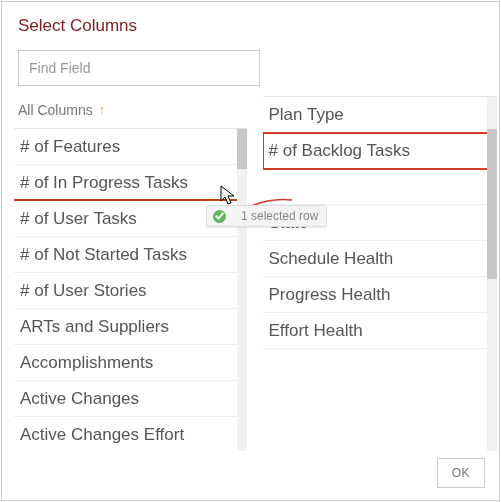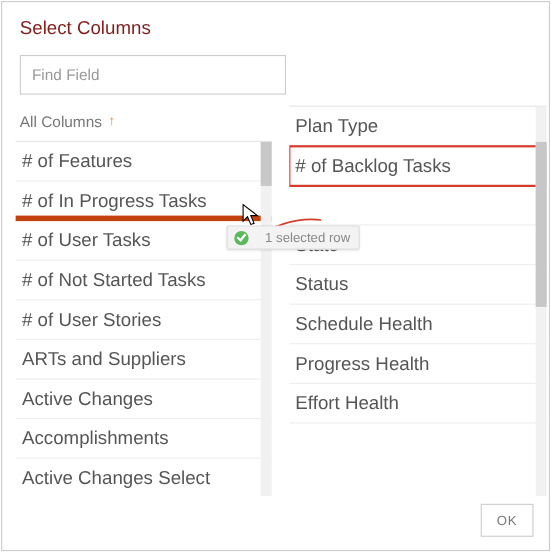--- a/index.html
+++ b/index.html
@@ -75,21 +75,21 @@
     line-height: 36px;
     padding: 0 6px;
     border-bottom: 1px solid #ededed;
     color: #555;
     font-size: 17px;
     white-space: nowrap;
     overflow: hidden;
     text-overflow: ellipsis;
   }
   .list-item.selected {
-    border-bottom: 5px solid #c2410c;
+    border-bottom: 2px solid #c2410c;
   }
   .list-item.highlighted {
     outline: 2px solid #d43b2a;
     outline-offset: -1px;
   }
   
   .sb-track {
     position: absolute;
     top: 0; right: 0; bottom: 0;
     width: 10px;
@@ -193,38 +193,37 @@
         <span class="sort-arrow">↑</span>
       </div>
       <div class="list-wrap">
         <div class="list">
           <div class="list-item"># of Features</div>
           <div class="list-item selected"># of In Progress Tasks</div>
           <div class="list-item"># of User Tasks</div>
           <div class="list-item"># of Not Started Tasks</div>
           <div class="list-item"># of User Stories</div>
           <div class="list-item">ARTs and Suppliers</div>
+          <div class="list-item">Accomplishments</div>
           <div class="list-item">Active Changes</div>
-          <div class="list-item">Accomplishments</div>
-          <div class="list-item">Active Changes Select</div>
+          <div class="list-item">Active Changes Effort</div>
         </div>
         <div class="sb-track">
           <div class="sb-thumb left-thumb"></div>
         </div>
       </div>
     </div>
 
     <div class="col col-right">
       <div class="list-wrap">
         <div class="list">
           <div class="list-item">Plan Type</div>
           <div class="list-item highlighted"># of Backlog Tasks</div>
           <div class="list-item"></div>
           <div class="list-item">State</div>
-          <div class="list-item">Status</div>
           <div class="list-item">Schedule Health</div>
           <div class="list-item">Progress Health</div>
           <div class="list-item">Effort Health</div>
         </div>
         <div class="sb-track">
           <div class="sb-thumb right-thumb"></div>
         </div>
       </div>
     </div>
 

